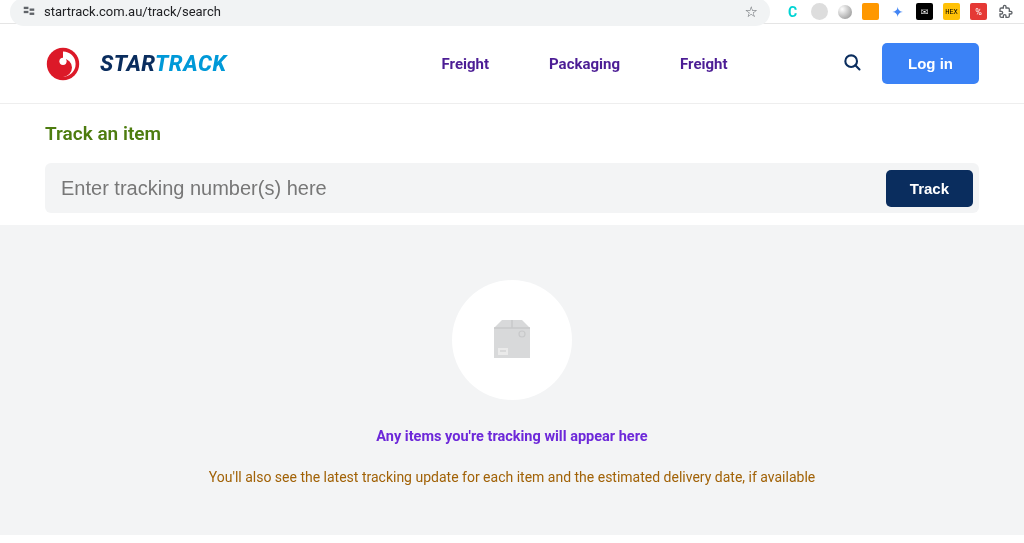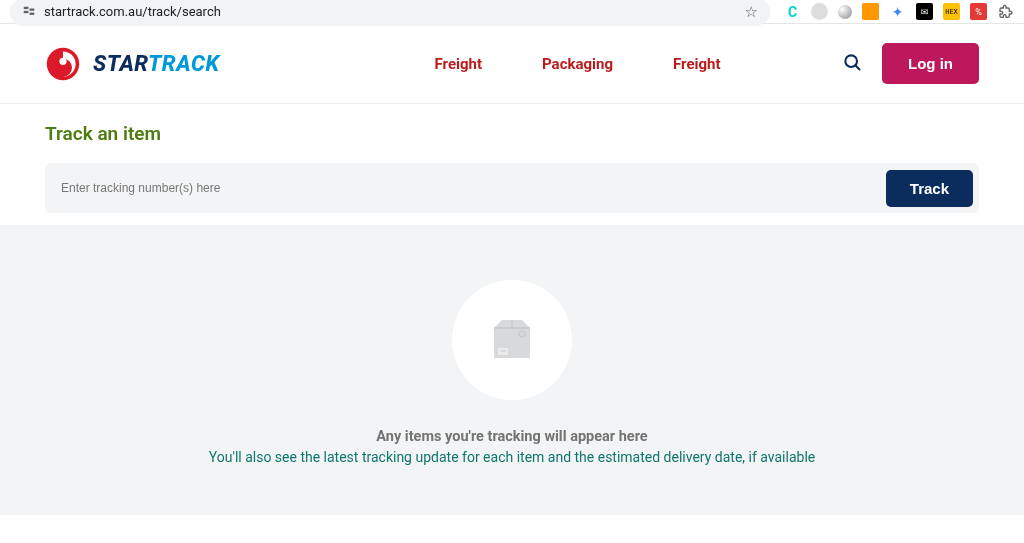--- a/index.html
+++ b/index.html
@@ -76,21 +76,21 @@
       height: 80px;
       background: #fff;
       border-bottom: 1px solid #eee;
       display: flex;
       align-items: center;
       padding: 0 45px;
     }
     .logo {
       display: flex;
       align-items: center;
-      gap: 12px;
+      gap: 19px;
     }
     .logo-icon {
       width: 36px;
       height: 36px;
     }
     .logo-text {
       font-size: 22px;
       font-weight: 800;
       font-style: italic;
       letter-spacing: 0.5px;
@@ -98,36 +98,36 @@
     .logo-star { color: #0a2d5e; }
     .logo-track { color: #0099d8; }
     .nav {
       display: flex;
       gap: 25px;
       margin-left: 180px;
     }
     .nav-item {
       font-size: 15px;
       font-weight: 700;
-      color: #b91c1c;
+      color: #4c1d95;
       cursor: pointer;
       padding-left: 35px;
     }
     .header-right {
       margin-left: auto;
       display: flex;
       align-items: center;
       gap: 20px;
     }
     .search-icon {
       color: #0a2d5e;
       cursor: pointer;
     }
     .login-btn {
-      background: #be185d;
+      background: #3b82f6;
       color: #fff;
       font-size: 15px;
       font-weight: 700;
       padding: 12px 26px;
       border-radius: 5px;
       border: none;
       cursor: pointer;
     }
 
     .content {
@@ -146,21 +146,21 @@
       border-radius: 6px;
       height: 50px;
       align-items: center;
       padding: 0 6px 0 16px;
       margin-bottom: 12px;
     }
     .search-input {
       flex: 1;
       border: none;
       background: transparent;
-      font-size: 12px;
+      font-size: 20px;
       color: #0369a1;
       outline: none;
     }
     .search-input::placeholder { color: #777; }
     .track-btn {
       background: #0a2d5e;
       color: #fff;
       font-size: 15px;
       font-weight: 700;
       padding: 10px 24px;
@@ -180,26 +180,26 @@
       background: #fff;
       border-radius: 50%;
       margin: 0 auto 28px auto;
       display: flex;
       align-items: center;
       justify-content: center;
     }
     .empty-heading {
       font-size: 14.5px;
       font-weight: 700;
-      color: #737373;
-      margin-bottom: 4px;
+      color: #6d28d9;
+      margin-bottom: 24px;
     }
     .empty-sub {
       font-size: 14px;
-      color: #0f766e;
+      color: #a16207;
     }
   </style>
 </head>
 <body>
 
 <div class="browser-bar">
   <div class="url-bar">
     <span class="url-icon">
       <svg width="14" height="14" viewBox="0 0 24 24" fill="none" stroke="#5f6368" stroke-width="2">
         <rect x="4" y="4" width="6" height="2"></rect>

